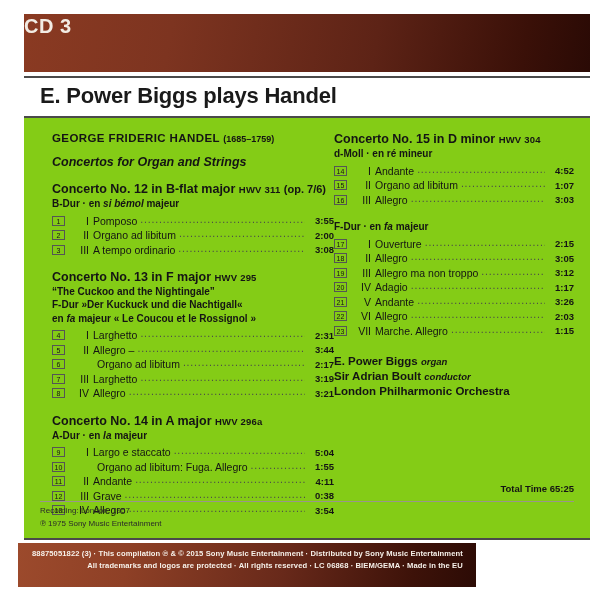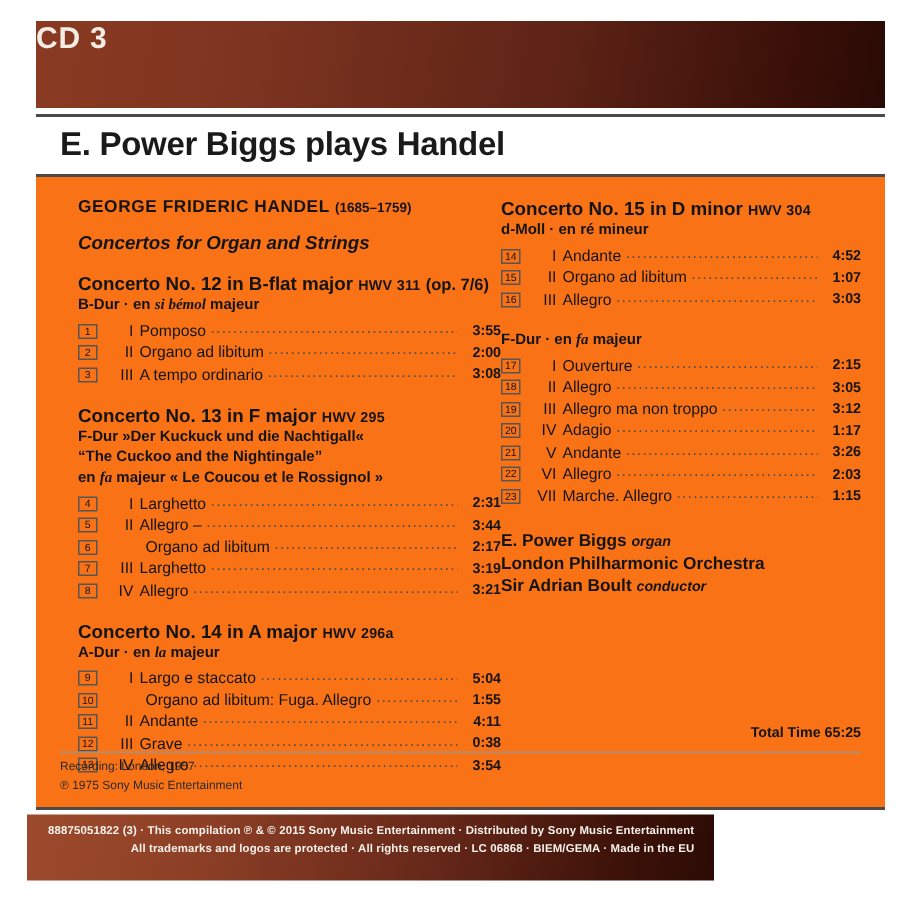--- a/index.html
+++ b/index.html
@@ -65,21 +65,21 @@
     background: #4a4a4a;
   }
 
   
   .panel {
     position: absolute;
     left: 24px;
     top: 118px;
     width: 566px;
     height: 420px;
-    background: #f97316;
+    background: #84cc16;
   }
 
   .col {
     position: absolute;
     top: 14px;
   }
   .col-left  { left: 28px;  width: 282px; }
   .col-right { left: 310px; width: 240px; }
 
   
@@ -122,21 +122,21 @@
     font-size: 11px;
     font-weight: bold;
   }
   .work-sub {
     font-size: 10px;
     font-weight: bold;
     color: #141414;
     line-height: 1.34;
     white-space: nowrap;
   }
-  .work-sub i { font-style: italic; font-family: Liberation Serif, serif; }
+  .work-sub i { font-style: italic; }
 
   .tracks { margin-top: 3px; }
 
   .track {
     display: flex;
     align-items: center;
     height: 14.5px;
     font-size: 10.5px;
     color: #141414;
   }
@@ -295,22 +295,22 @@
                 <span class="tnum">3</span>
                 <span class="troman">III</span>
                 <span class="tname">A tempo ordinario</span>
                 <span class="tdots">..........................................................................................</span>
                 <span class="ttime">3:08</span>
               </div>
             </div>
           </div>
           <div class="work">
             <div class="work-title"><span>Concerto No. 13 in F major</span> <span class="hwv">HWV 295</span></div>
+            <div class="work-sub">“The Cuckoo and the Nightingale”</div>
             <div class="work-sub">F-Dur »Der Kuckuck und die Nachtigall«</div>
-            <div class="work-sub">“The Cuckoo and the Nightingale”</div>
             <div class="work-sub">en <i>fa</i> majeur « Le Coucou et le Rossignol »</div>
             <div class="tracks">
               <div class="track">
                 <span class="tnum">4</span>
                 <span class="troman">I</span>
                 <span class="tname">Larghetto</span>
                 <span class="tdots">..........................................................................................</span>
                 <span class="ttime">2:31</span>
               </div>
               <div class="track">
@@ -466,22 +466,22 @@
                 <span class="troman">VII</span>
                 <span class="tname">Marche. Allegro</span>
                 <span class="tdots">..........................................................................................</span>
                 <span class="ttime">1:15</span>
               </div>
             </div>
           </div>
         </div>
       <div class="performers" id="performers">
           <div><span>E. Power Biggs</span> <i>organ</i></div>
+          <div><span>Sir Adrian Boult</span> <i>conductor</i></div>
           <div><span>London Philharmonic Orchestra</span></div>
-          <div><span>Sir Adrian Boult</span> <i>conductor</i></div>
         </div>
     </div>
 
     <div class="total-time">Total Time  65:25</div>
     <div class="rule-credits"></div>
     <div class="credits">
       <div>Recording: London, 1957</div>
       <div>℗ 1975 Sony Music Entertainment</div>
     </div>
   </div>

